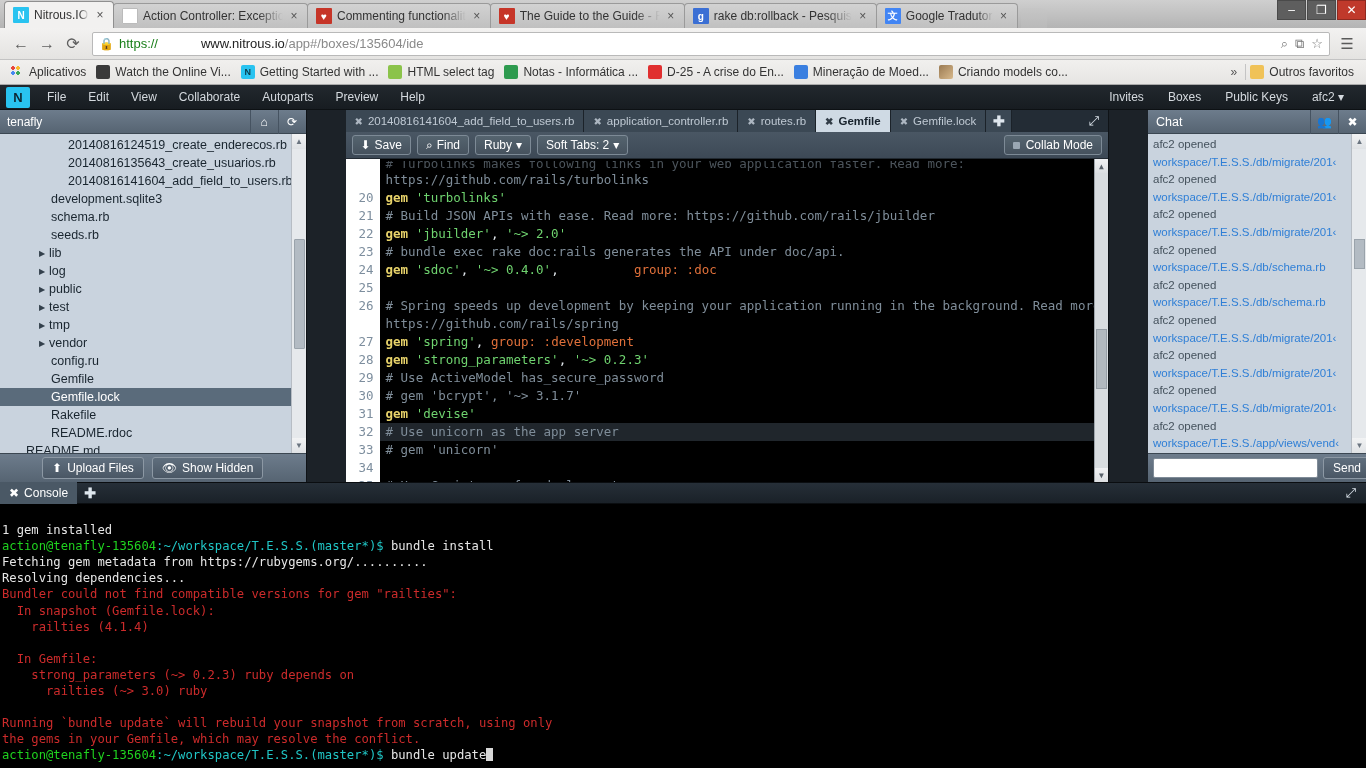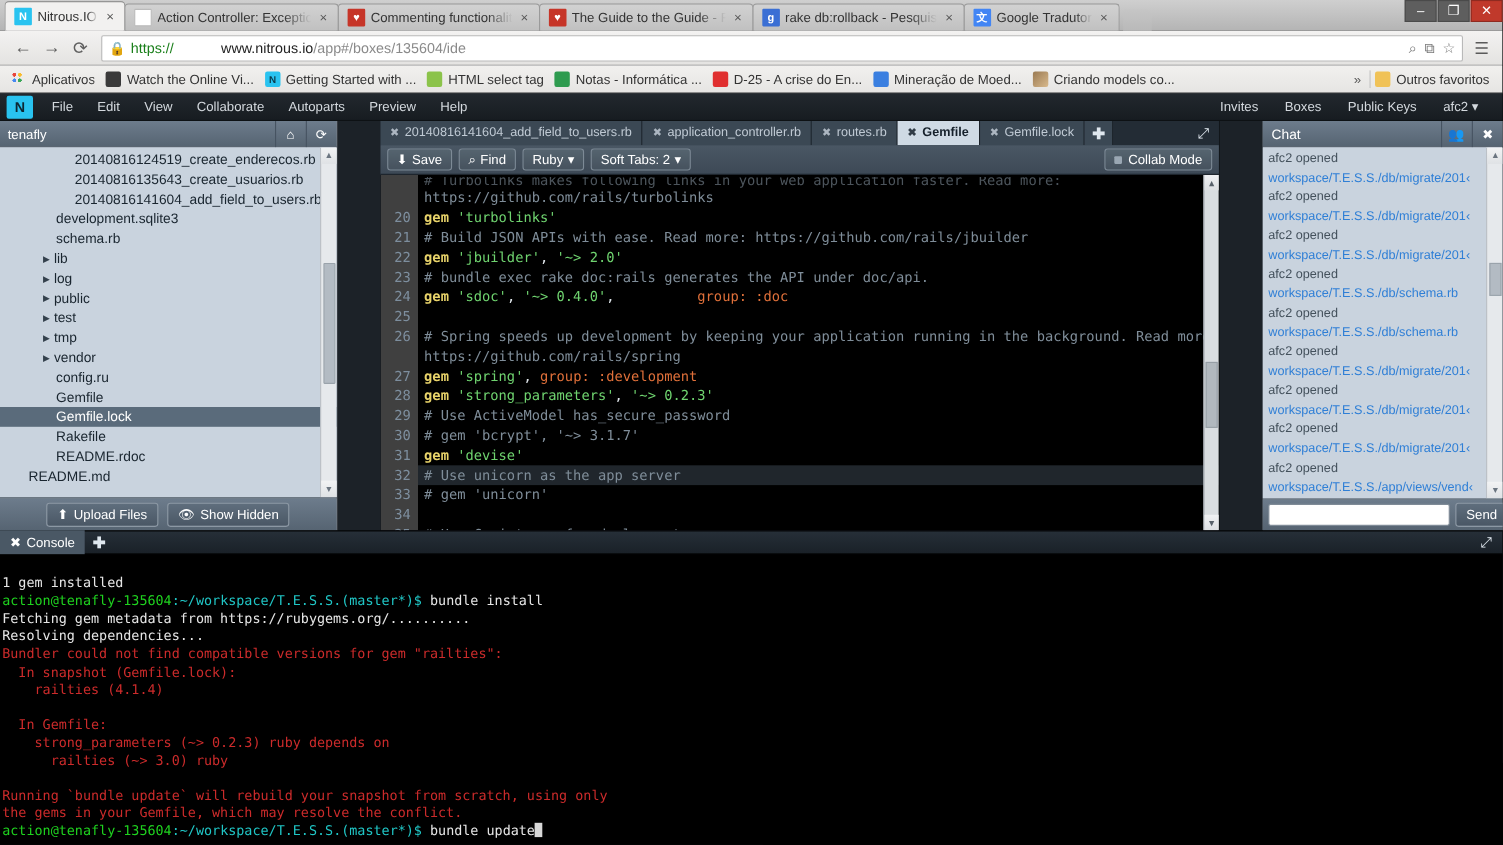--- a/index.html
+++ b/index.html
@@ -374,21 +374,21 @@
     flex: 1 1 auto;
     background: #000;
     position: relative;
     overflow: hidden;
     display: flex;
     font-family: "DejaVu Sans Mono", monospace;
     font-size: 12.5px;
   }
   .gutter {
     width: 34px;
-    background: #404040;
+    background: #ffffff;
     color: #7d8e9e;
     text-align: right;
     padding-right: 6px;
     padding-top: 2px;
     flex: 0 0 34px;
     user-select: none;
   }
   .gutter div { height: 18px; line-height: 18px; }
   .codecol {
     flex: 1 1 auto;
@@ -682,20 +682,23 @@
             <span>20140816135643_create_usuarios.rb</span>
           </div>
         <div class="ft-row" style="padding-left:68px;">
             <span>20140816141604_add_field_to_users.rb</span>
           </div>
         <div class="ft-row" style="padding-left:51px;">
             <span>development.sqlite3</span>
           </div>
         <div class="ft-row" style="padding-left:51px;">
             <span>schema.rb</span>
+          </div>
+        <div class="ft-row" style="padding-left:51px;">
+            <span>seeds.rb</span>
           </div>
         <div class="ft-row" style="padding-left:39px;">
             <span class="ft-arrow">▶</span>
             <span>lib</span>
           </div>
         <div class="ft-row" style="padding-left:39px;">
             <span class="ft-arrow">▶</span>
             <span>log</span>
           </div>
         <div class="ft-row" style="padding-left:39px;">

